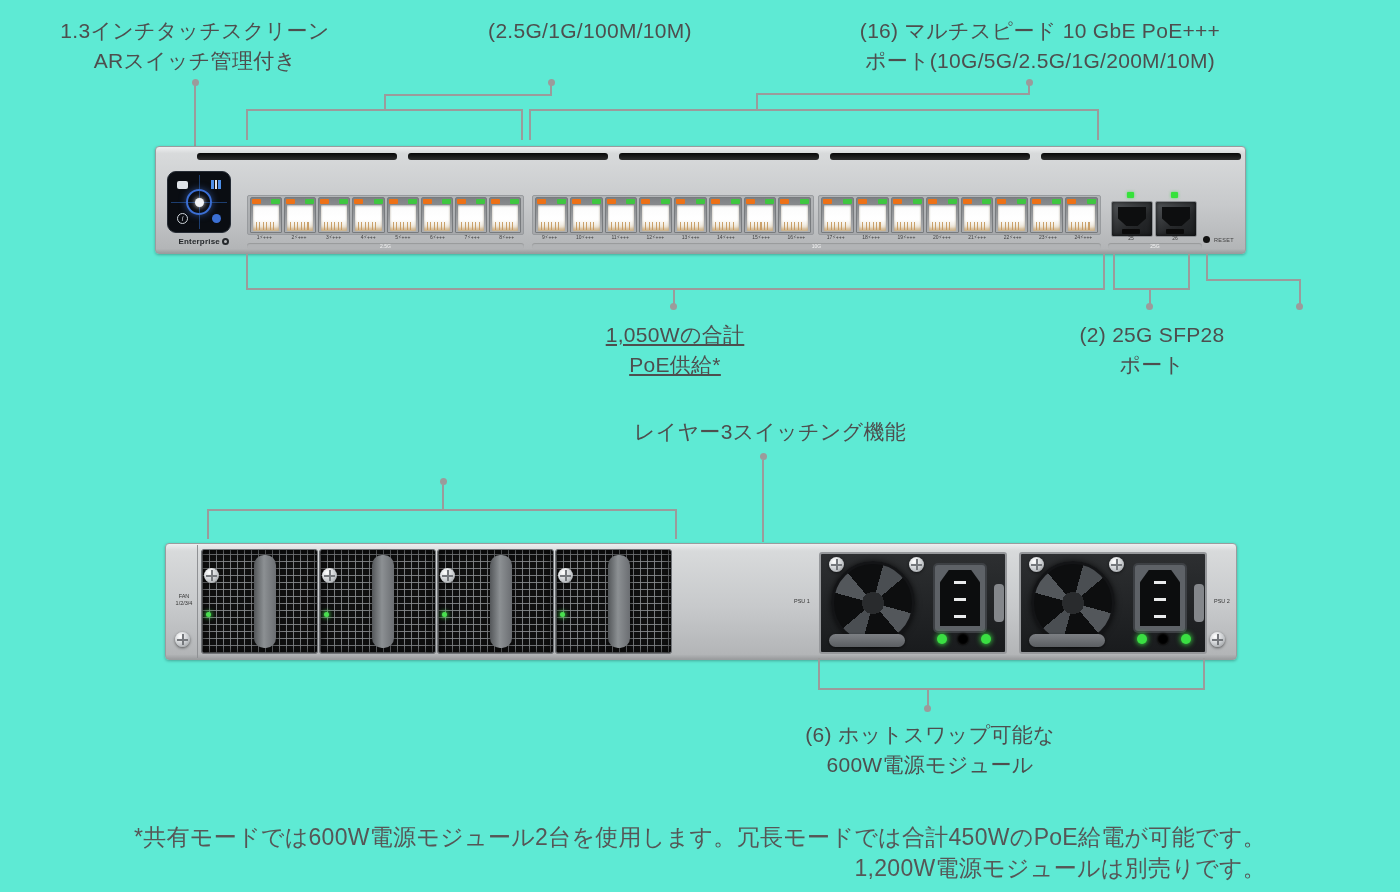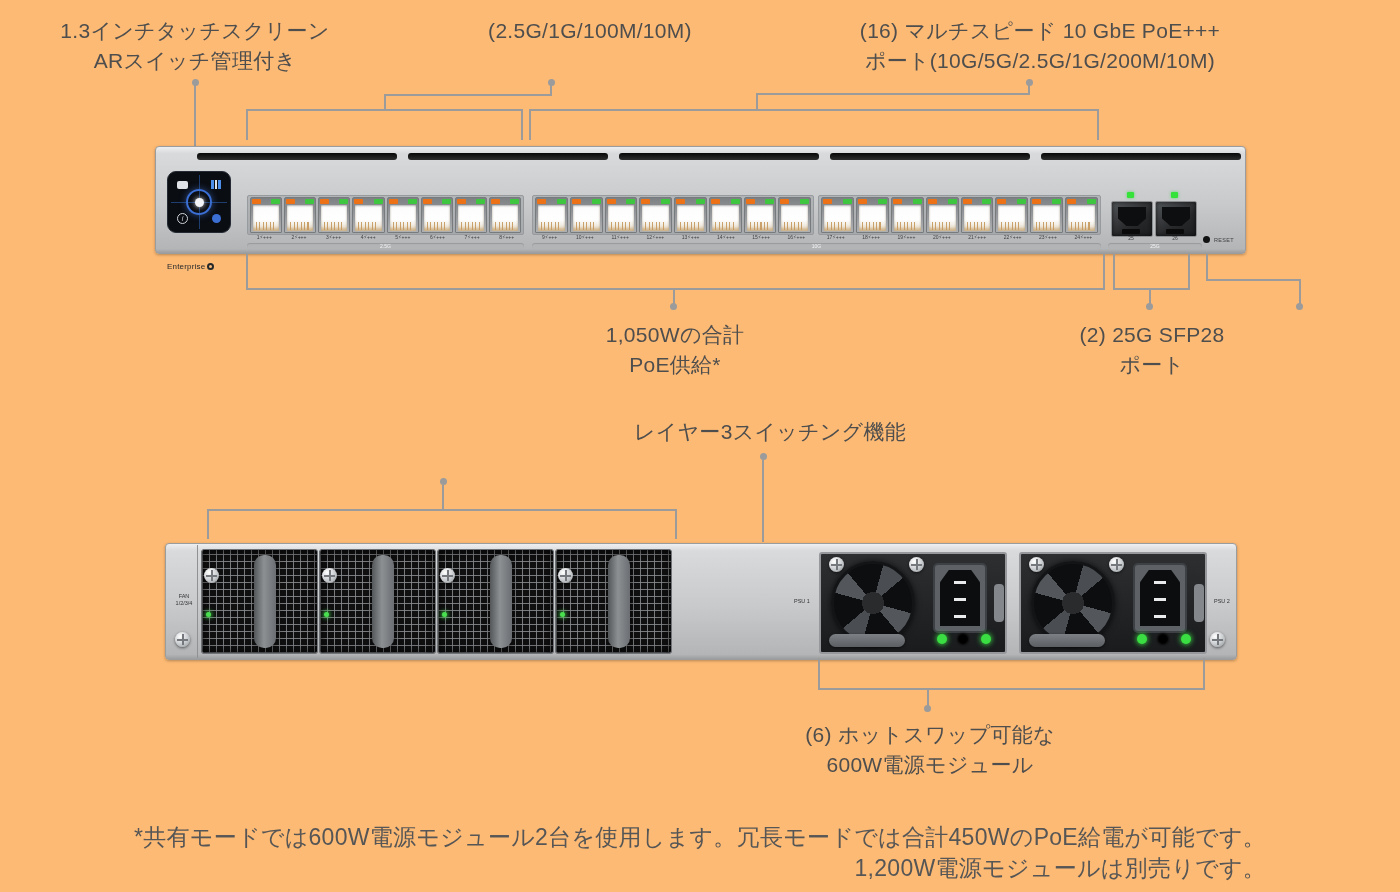--- a/index.html
+++ b/index.html
@@ -1,16 +1,16 @@
 <!DOCTYPE html>
 <html><head>
 <meta charset="utf-8">
 <style>
   html,body{margin:0;padding:0;background:#fff;}
-  .canvas{position:relative;width:1400px;height:892px;background:#fdba74;overflow:hidden;
+  .canvas{position:relative;width:1400px;height:892px;background:#5eead4;overflow:hidden;
           font-family:"Liberation Sans","DejaVu Sans",sans-serif;}
 
   
   .callout{position:absolute;transform:translateX(-50%);text-align:center;color:#4e4e4e;
            font-size:21px;line-height:30px;font-weight:500;letter-spacing:.3px;white-space:nowrap;}
   .footer{position:absolute;transform:translateX(-50%);text-align:right;color:#565656;
           font-size:23px;line-height:31px;font-weight:500;letter-spacing:.3px;white-space:nowrap;}
 
   
   .lv{position:absolute;width:2px;background:#9b9b9b;}
@@ -34,22 +34,22 @@
            border:2px solid #3b6fd4;border-radius:50%;box-shadow:0 0 7px rgba(70,120,220,.55);}
   .sc-dot{position:absolute;left:50%;top:50%;width:9px;height:9px;margin:-4.5px 0 0 -4.5px;border-radius:50%;
           background:#f2f4f6;box-shadow:0 0 5px rgba(255,255,255,.85);}
   .sc-tl{position:absolute;left:9px;top:9px;width:11px;height:8px;background:#dfe3e8;border-radius:2px;}
   .sc-tr{position:absolute;right:9px;top:8px;width:10px;height:9px;
          background:linear-gradient(90deg,#4d8fe8 0 3px,transparent 3px 4px,#dfe3e8 4px 6px,transparent 6px 7px,#4d8fe8 7px 10px);}
   .sc-bl{position:absolute;left:9px;bottom:8px;width:9px;height:9px;border:1px solid #cfd5db;border-radius:50%;
          color:#cfd5db;font-size:7px;line-height:9px;text-align:center;font-style:italic;}
   .sc-bl::before{content:'i';}
   .sc-br{position:absolute;right:9px;bottom:9px;width:9px;height:9px;border-radius:50%;background:#3b6fd4;}
-  .brand{position:absolute;left:11px;top:90px;width:62px;text-align:left;font-size:8px;font-weight:normal;
-         color:#26292c;letter-spacing:.2px;white-space:nowrap;margin-top:25px;}
+  .brand{position:absolute;left:11px;top:90px;width:62px;text-align:right;font-size:8px;font-weight:bold;
+         color:#26292c;letter-spacing:.2px;white-space:nowrap;}
   .ulogo{display:inline-block;width:3px;height:3px;border:2px solid #26292c;border-radius:50%;
          vertical-align:-1px;margin-left:2px;}
 
   
   .port-block{position:absolute;top:48px;height:40px;display:flex;padding:1px;
               background:rgba(120,123,126,.28);border:1px solid #989b9e;border-radius:2px;box-sizing:border-box;}
   .port{position:relative;flex:1;margin:0 1px;background:linear-gradient(#7e8184,#aeb0b2);
         border:1px solid #787b7e;border-radius:2px 2px 1px 1px;}
   .led{position:absolute;top:1px;width:9px;height:5px;border-radius:1px;z-index:2;}
   .led-o{left:1px;background:#ed7117;}
@@ -358,21 +358,21 @@
   <div class="lv" style="left:1188px;top:253px;height:37px;"></div>
   <div class="lh" style="left:1113px;top:288px;width:77px;"></div>
   <div class="lv" style="left:1149px;top:288px;height:17px;"></div>
   <div class="dot" style="left:1146px;top:303px;"></div>
 
   <div class="lv" style="left:1206px;top:253px;height:28px;"></div>
   <div class="lh" style="left:1206px;top:279px;width:95px;"></div>
   <div class="lv" style="left:1299px;top:279px;height:26px;"></div>
   <div class="dot" style="left:1296px;top:303px;"></div>
 
-  <div class="callout" style="left:675px;top:320px;">
+  <div class="callout" style="left:675px;top:320px;text-decoration:underline;">
     <div>1,050Wの合計</div>
     <div>PoE供給*</div>
   </div>
   <div class="callout" style="left:1152px;top:320px;">
     <div>(2) 25G SFP28</div>
     <div>ポート</div>
   </div>
 
   <div class="callout" style="left:770px;top:417px;">
     <div>レイヤー3スイッチング機能</div>

